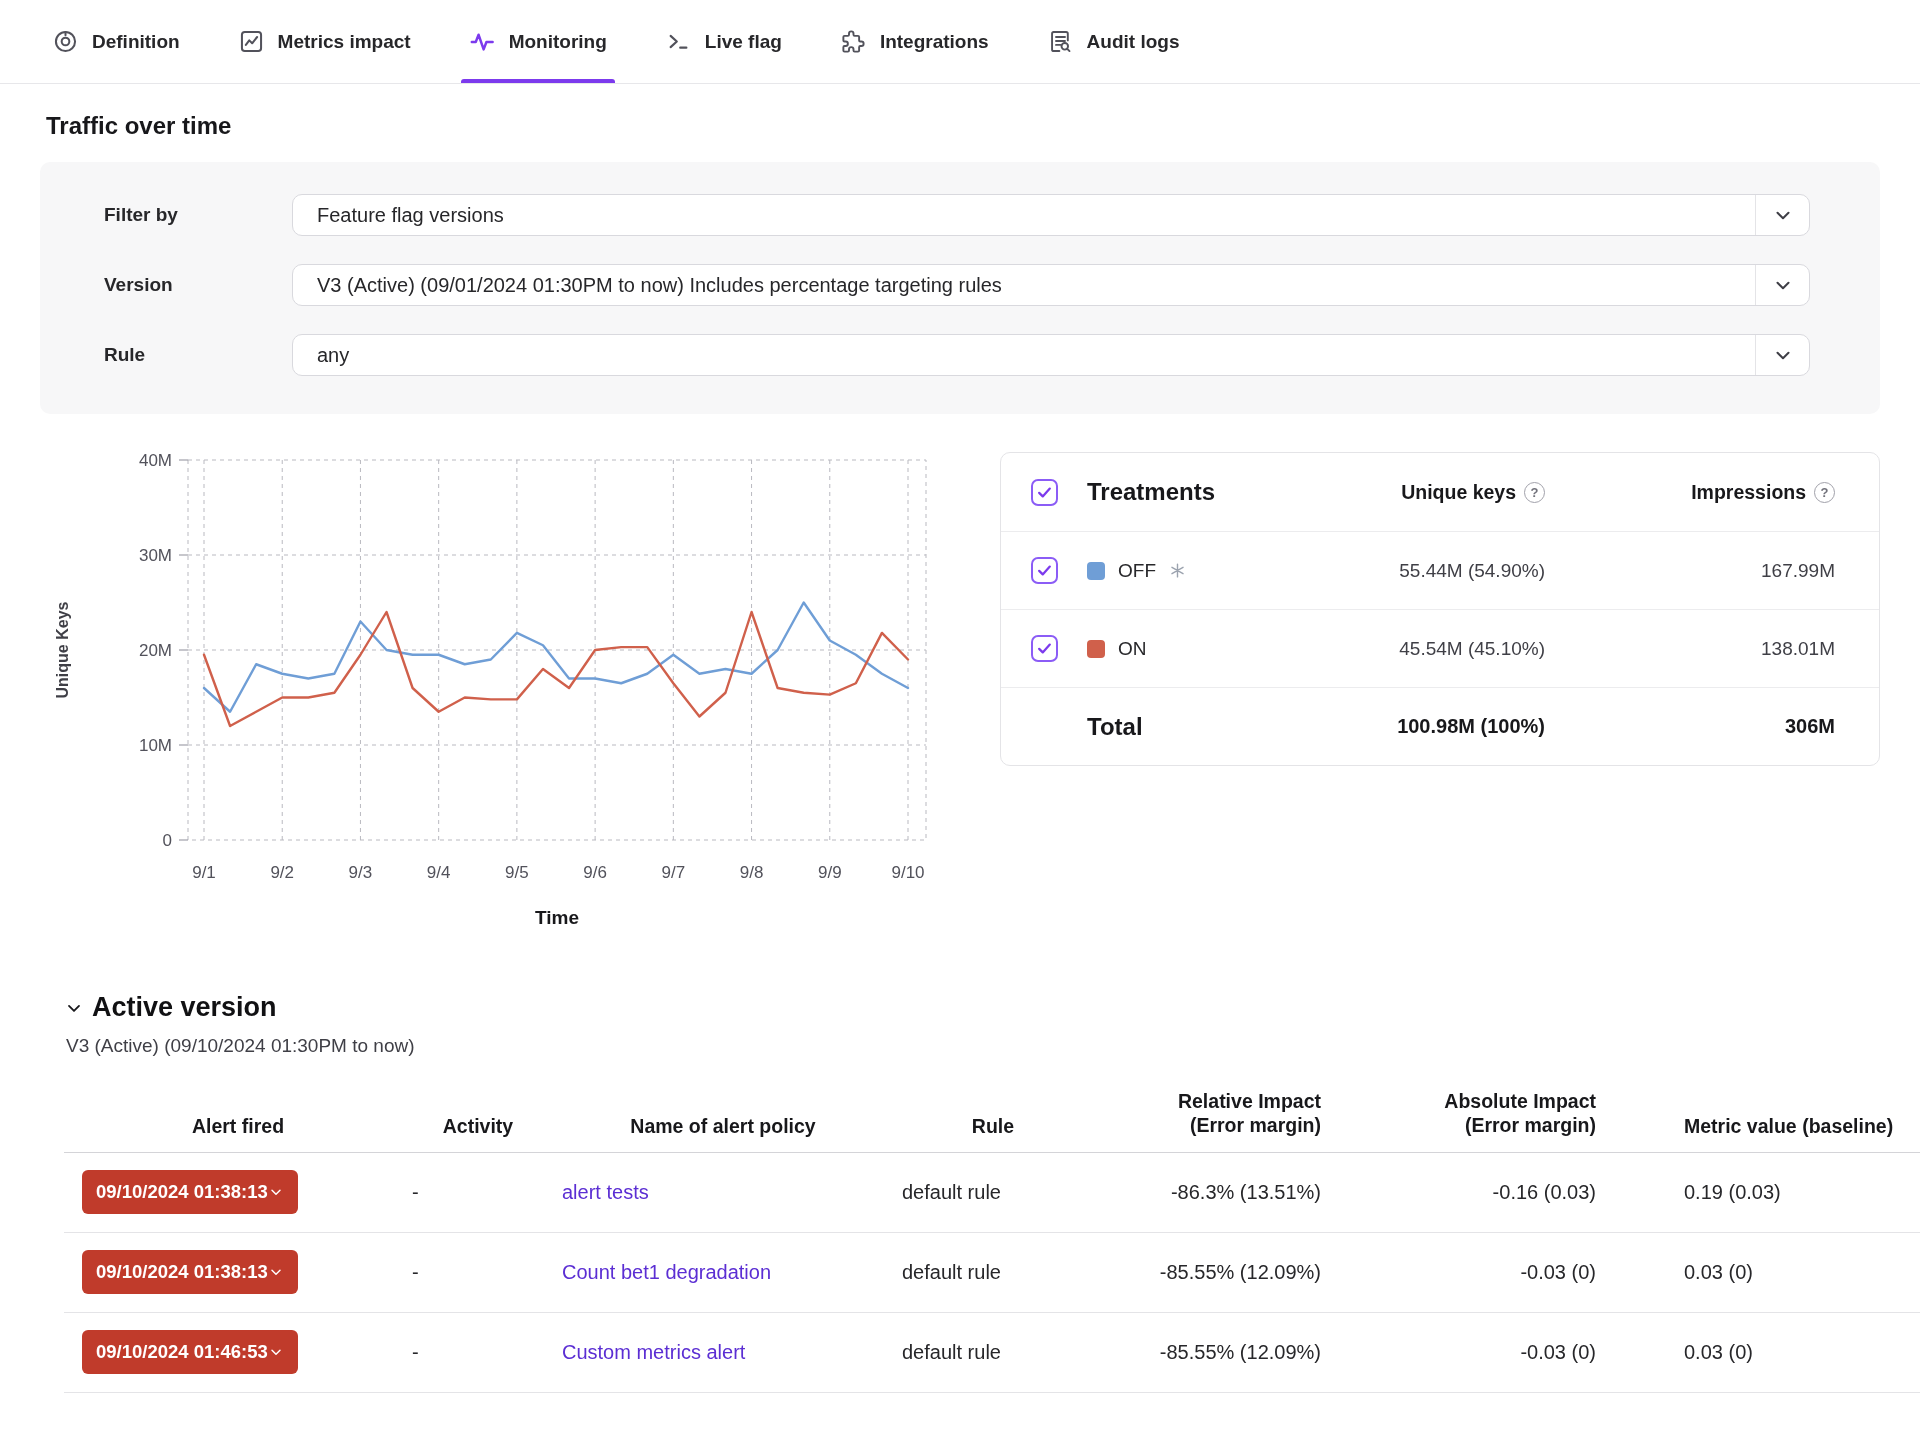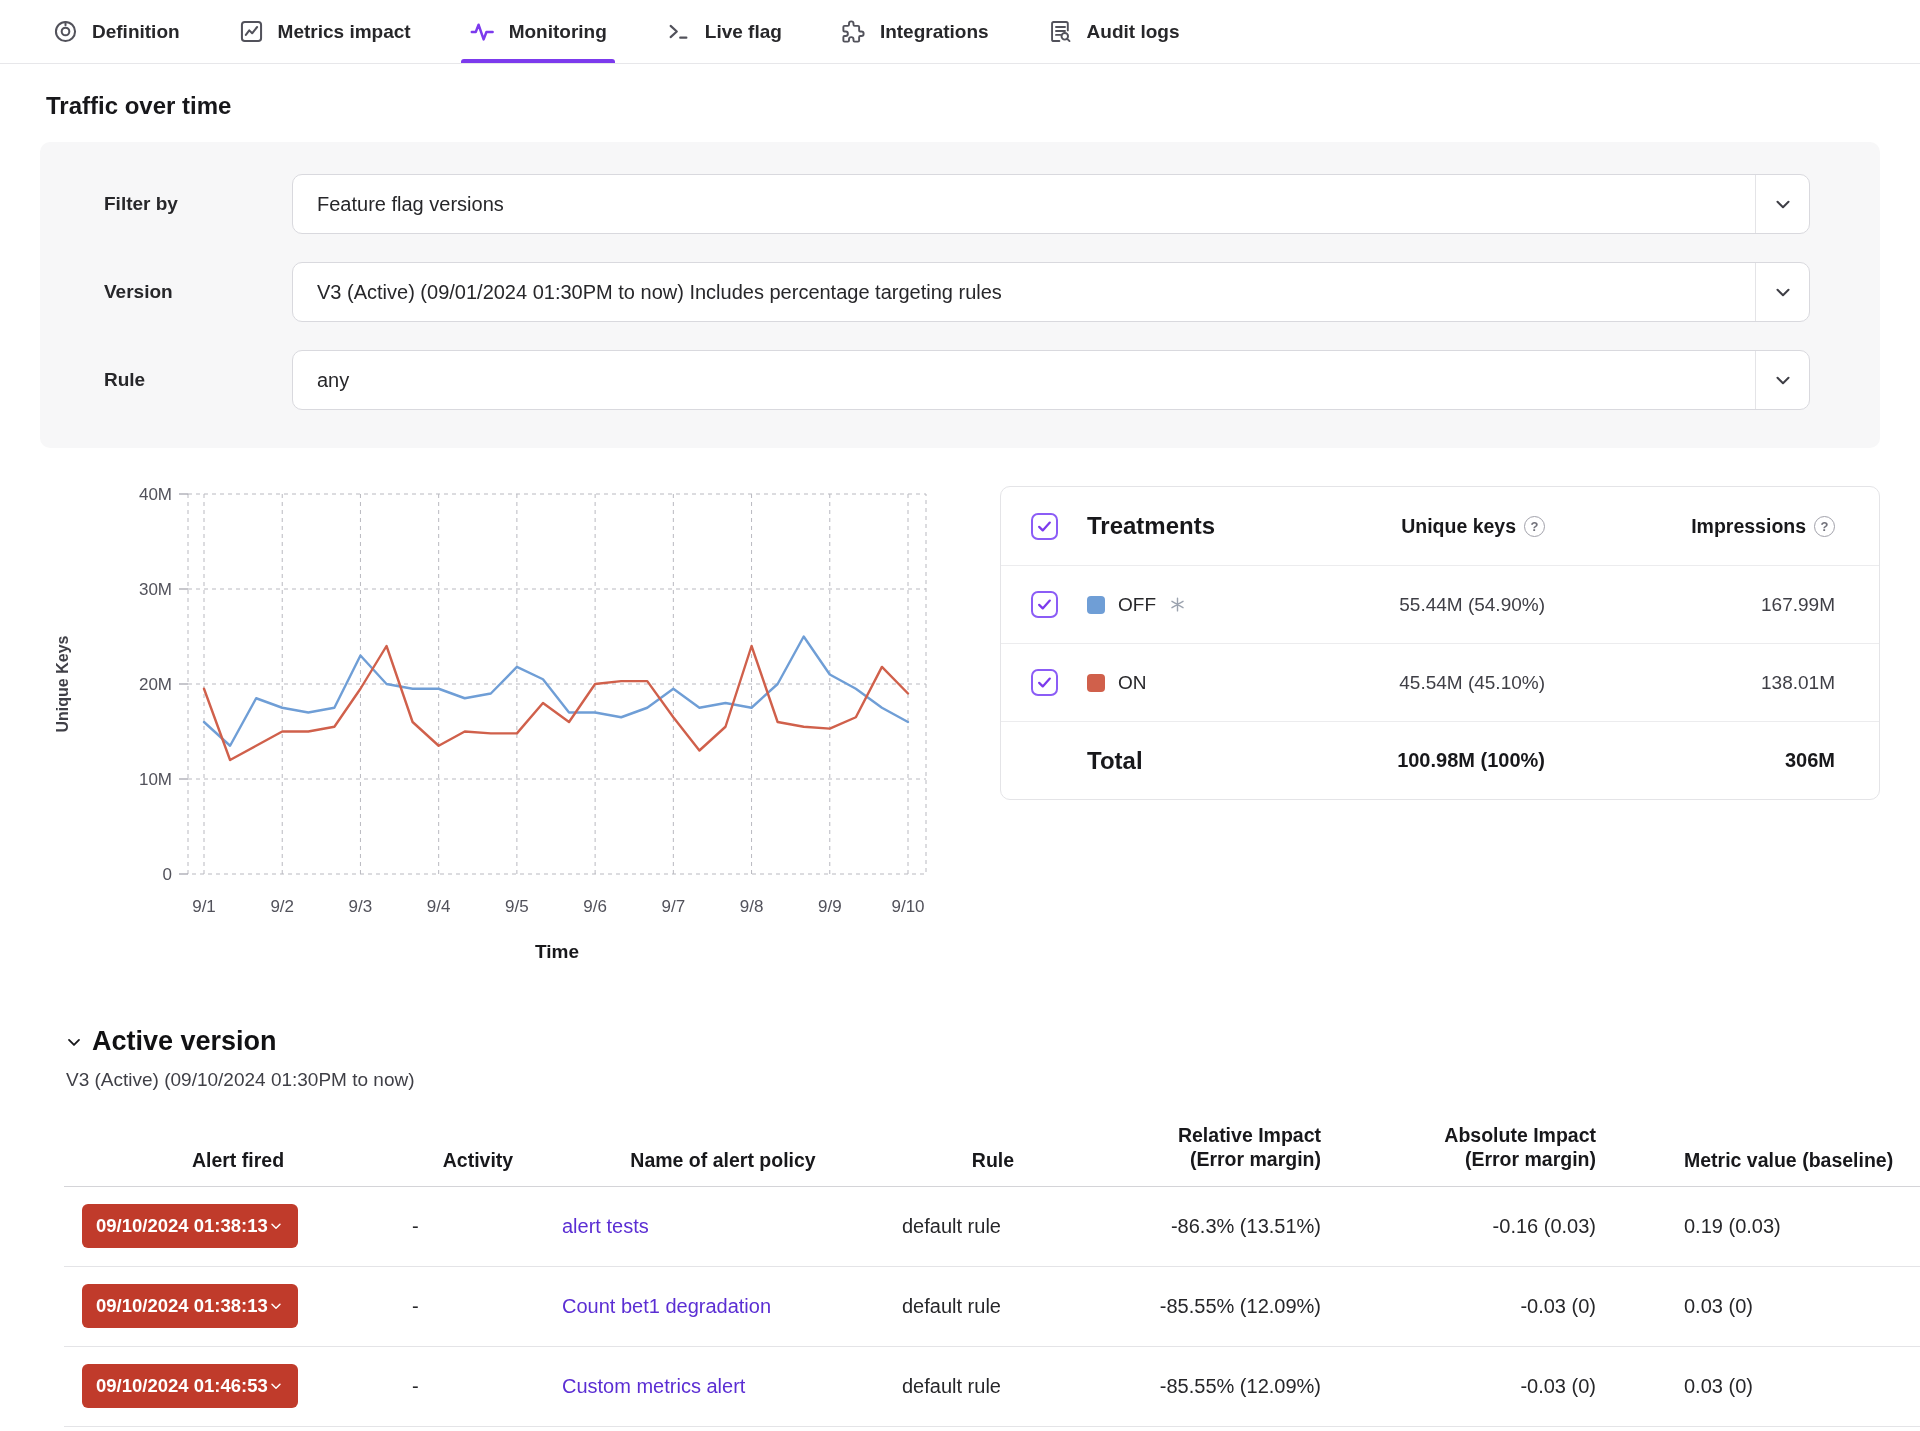--- a/index.html
+++ b/index.html
@@ -5,21 +5,21 @@
   * { box-sizing: border-box; margin: 0; padding: 0; }
   html,body { background:#fff; }
   body {
     width:1920px; height:1431px; overflow:hidden; position:relative;
     font-family:"Liberation Sans", sans-serif; color:#27272a;
   }
   svg { display:block; }
 
   
   .tabbar {
-    display:flex; align-items:stretch; gap:58px; height:64px;
+    display:flex; align-items:stretch; gap:58px; height:84px;
     padding:0 52px; border-bottom:1px solid #e7e7ea; background:#fff;
   }
   .tab {
     display:flex; align-items:center; gap:13px; position:relative;
     font-size:19px; font-weight:bold; color:#27272a; cursor:pointer; white-space:nowrap;
   }
   .tab .ticon { width:27px; height:27px; color:#52525b; flex:none; }
   .tab .ticon svg { width:100%; height:100%; }
   .tab.active .ticon { color:#7c3aed; }
   .tab.active::after {
@@ -31,21 +31,21 @@
   .page-title { font-size:24px; font-weight:bold; color:#18181b; margin:28px 0 22px 46px; }
 
   
   .filter-panel {
     margin:0 40px; background:#f7f7f8; border-radius:10px;
     padding:32px 70px 38px 64px; display:flex; flex-direction:column; gap:28px;
   }
   .filter-row { display:flex; align-items:center; }
   .filter-label { width:188px; flex:none; font-size:19px; font-weight:bold; color:#27272a; }
   .select {
-    flex:1; height:60px; background:#fff; border:1px solid #d9d9de; border-radius:10px;
+    flex:1; height:42px; background:#fff; border:1px solid #d9d9de; border-radius:10px;
     display:flex; align-items:stretch; font-size:20px; color:#27272a; overflow:hidden; cursor:pointer;
   }
   .select .sel-text { flex:1; display:flex; align-items:center; padding:0 24px; white-space:nowrap; overflow:hidden; }
   .select .sel-chev {
     width:54px; flex:none; display:flex; align-items:center; justify-content:center;
     border-left:1px solid #e4e4e7; color:#3f3f46;
   }
   .select .sel-chev svg { width:22px; height:22px; }
 
   

